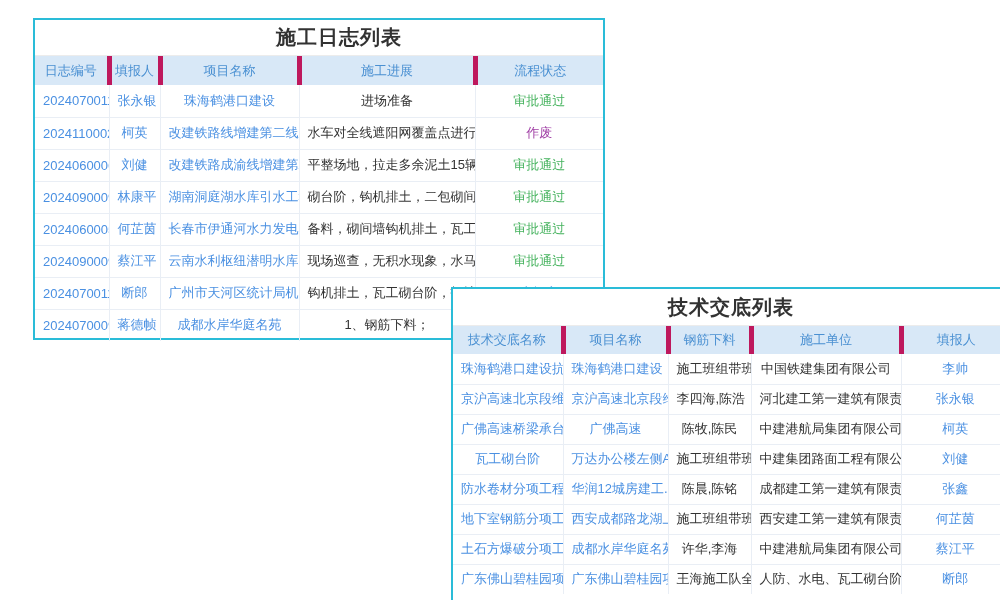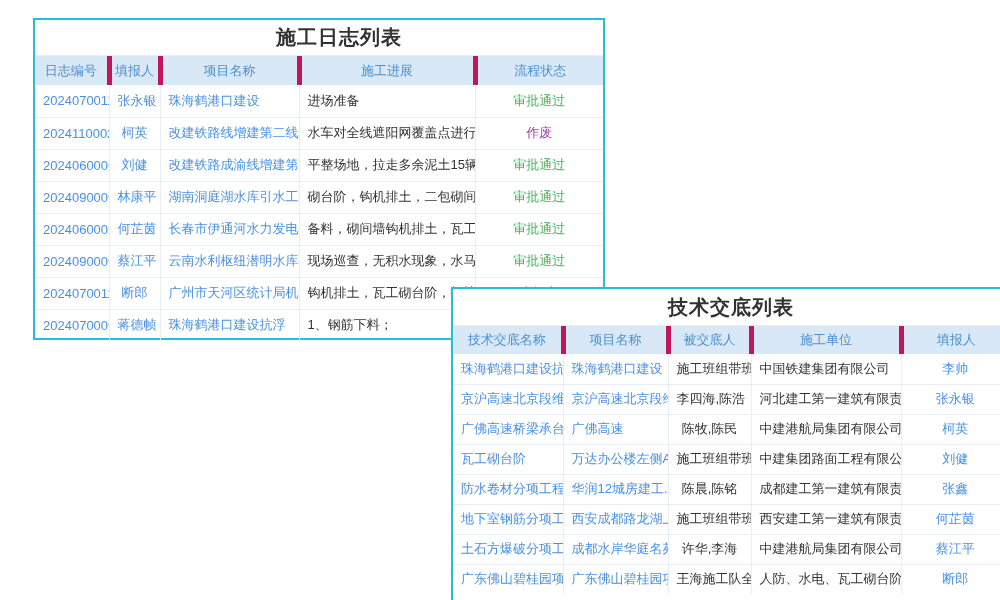--- a/index.html
+++ b/index.html
@@ -48,21 +48,21 @@
     padding: 0 8px;
     white-space: nowrap;
     overflow: hidden;
   }
   td:last-child { border-right: none; }
   tr:last-child td { border-bottom: none; }
   #log-panel  td { height: 32px; }
   #disc-panel td { height: 30px; }
 
   .c  { text-align: center; }
-  .l  { text-align: left; }
+  .l  { text-align: center; }
   .link { color: #4a90e2; cursor: pointer; }
 
   .st-approved { color: #47b35f; }
   .st-void     { color: #a03fa5; margin-top: 23px; }
   .st-pending  { color: #4a90e2; }
 </style>
 </head>
 <body>
 
 <section class="panel" id="log-panel">
@@ -130,21 +130,21 @@
       <tr>
         <td class="c link">2024070011</td>
         <td class="c link">断郎</td>
         <td class="l link">广州市天河区统计局机房...</td>
         <td class="l">钩机排土，瓦工砌台阶，打地...</td>
         <td class="c"><span class="st-pending">未提交</span></td>
       </tr>
       <tr>
         <td class="c link">2024070009</td>
         <td class="c link">蒋德帧</td>
-        <td class="l link">珠海鹤港口建设抗浮</td>
+        <td class="l link">成都水岸华庭名苑</td>
         <td class="l">1、钢筋下料；</td>
         <td class="c"><span class="st-approved"></span></td>
       </tr>
     </tbody>
   </table>
 </section>
 
 <section class="panel" id="disc-panel">
   <div class="panel-title">技术交底列表</div>
   <table>
@@ -152,21 +152,21 @@
       <col style="width:110px">
         <col style="width:105px">
         <col style="width:83px">
         <col style="width:150px">
         <col>
     </colgroup>
     <thead>
       <tr>
         <th>技术交底名称</th>
         <th>项目名称</th>
-        <th>被交底人</th>
+        <th>钢筋下料</th>
         <th>施工单位</th>
         <th>填报人</th>
       </tr>
     </thead>
     <tbody>
       <tr>
         <td class="l link">珠海鹤港口建设抗浮...</td>
         <td class="l link">珠海鹤港口建设</td>
         <td class="c">施工班组带班...</td>
         <td class="l">中国铁建集团有限公司</td>

